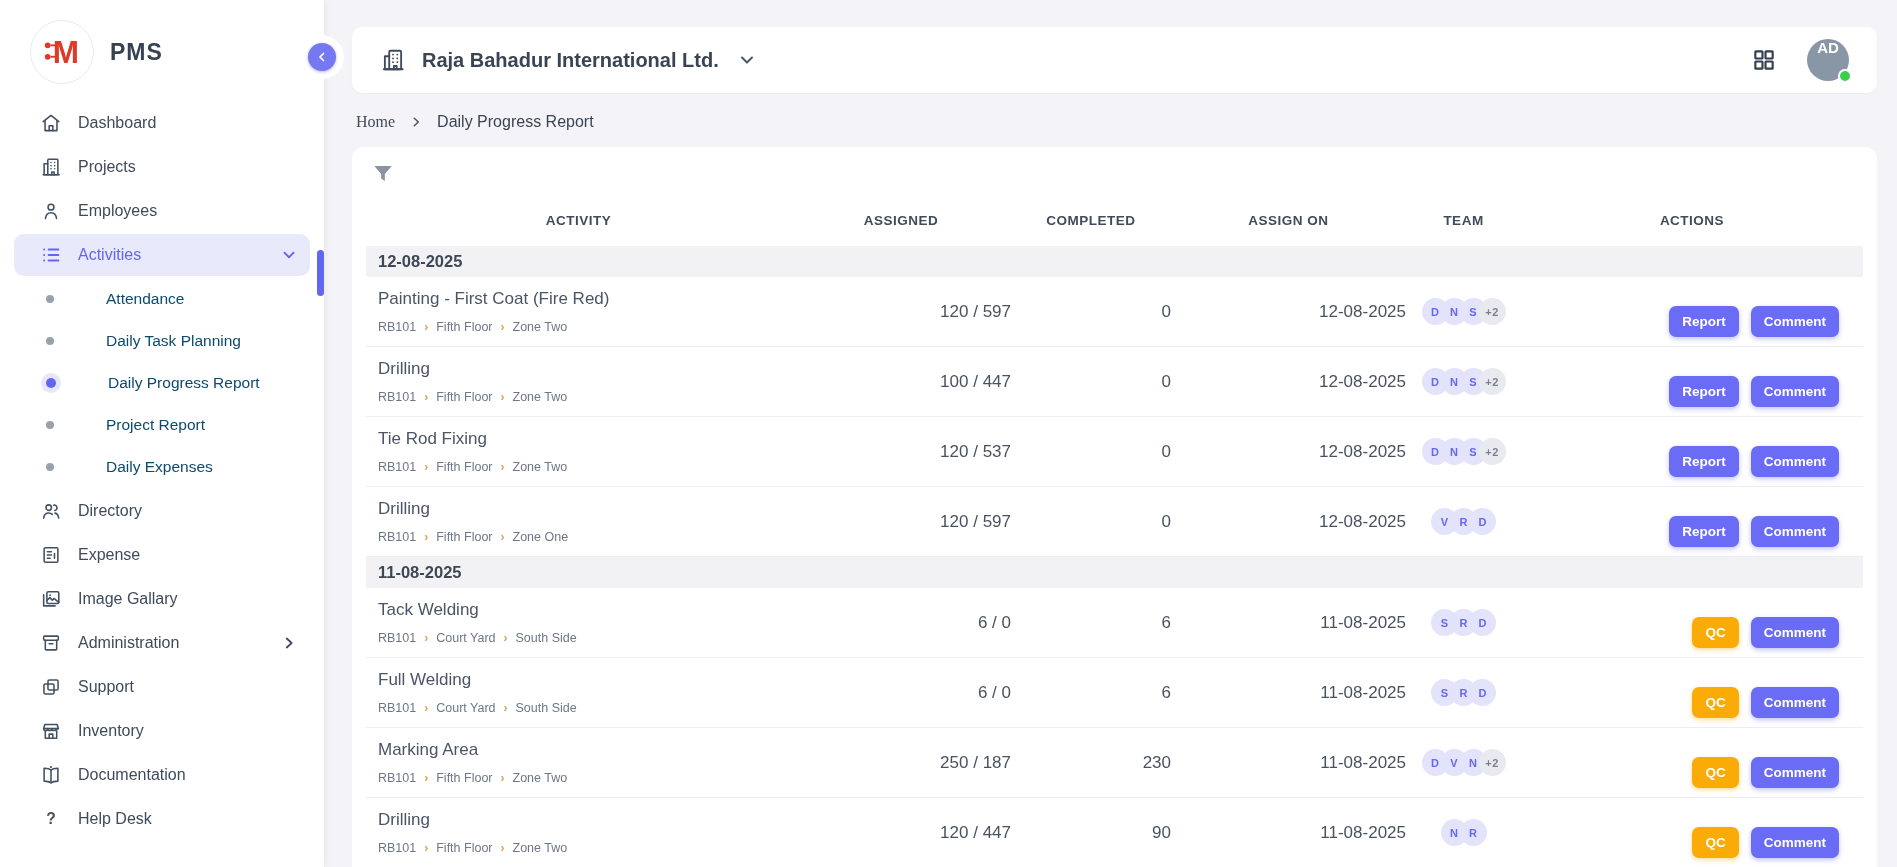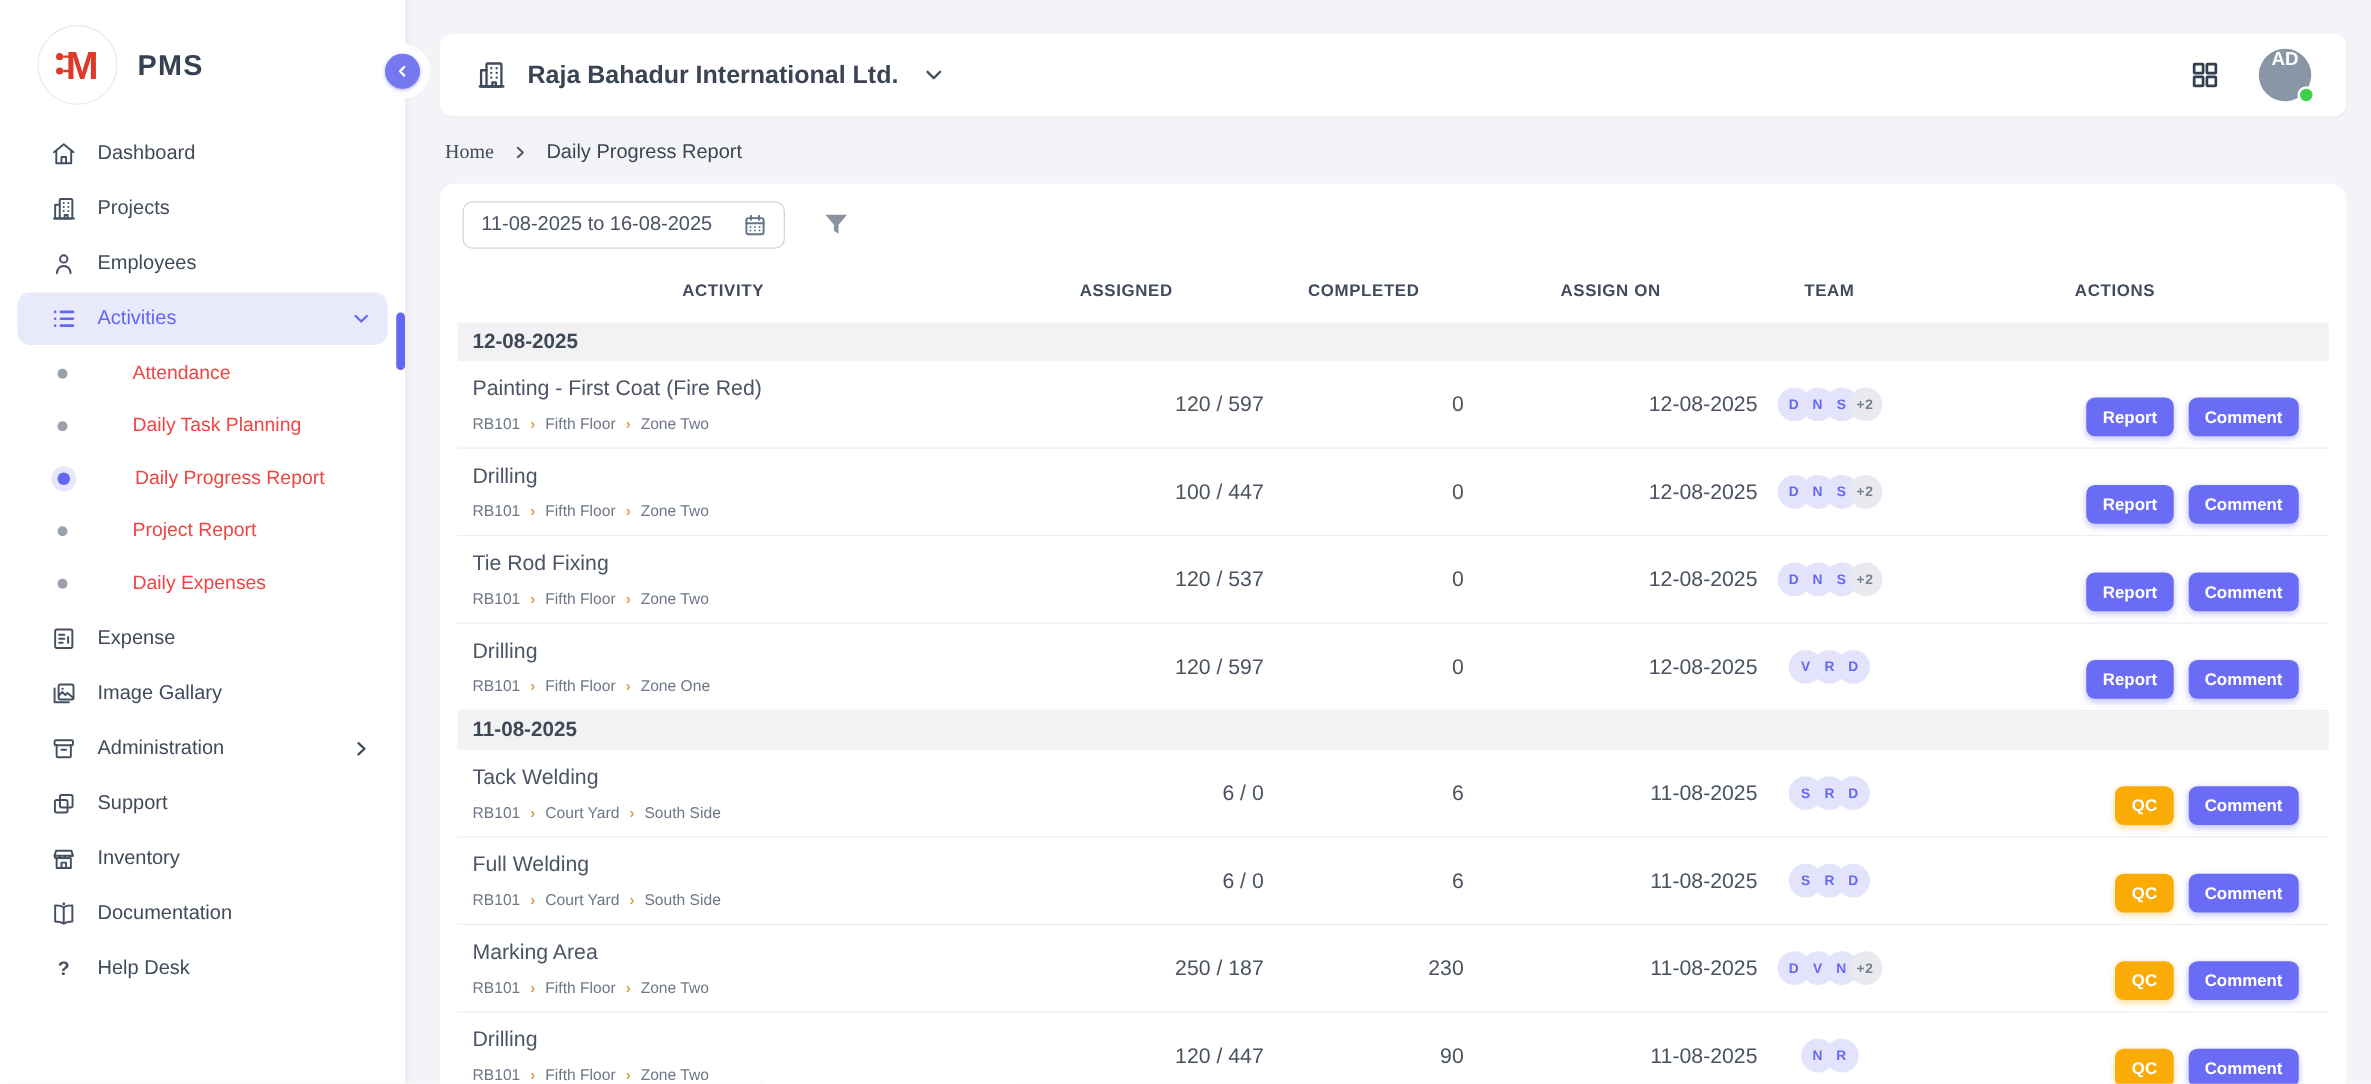--- a/index.html
+++ b/index.html
@@ -33,21 +33,21 @@
   .nav-item .nav-icon { width:22px; height:22px; color:#445061; flex:none; }
   .nav-item .nav-icon svg { width:22px; height:22px; display:block; }
   .nav-item.active { background:#e9e9fc; color:#6366f1; }
   .nav-item.active .nav-icon { color:#6366f1; }
   .nav-label { flex:1; }
   .nav-chevron { width:18px; height:18px; color:inherit; }
   .nav-chevron svg { width:18px; height:18px; display:block; }
 
   .nav-sub {
     display:flex; align-items:center; padding:12px 12px 12px 32px;
-    font-size:15.5px; color:#ef4444; font-weight:500; cursor:pointer;
+    font-size:15.5px; color:#0c4a6e; font-weight:500; cursor:pointer;
   }
   .dot { width:8px; height:8px; border-radius:50%; background:#9aa1ac; flex:none; }
   .dot-active { width:10px; height:10px; background:#6366f1; box-shadow:0 0 0 5px #e6e6fc; }
   .sub-label { margin-left:52px; }
 
   .side-indicator {
     position:absolute; right:0; top:250px; width:7px; height:46px;
     background:#6366f1; border-radius:4px;
   }
   .collapse-wrap {
@@ -220,20 +220,31 @@
           <span class="dot dot-active"></span>
           <span class="sub-label">Daily Progress Report</span>
         </div>
         <div class="nav-sub">
           <span class="dot"></span>
           <span class="sub-label">Project Report</span>
         </div>
         <div class="nav-sub">
           <span class="dot"></span>
           <span class="sub-label">Daily Expenses</span>
+        </div>
+        <div class="nav-item">
+          <span class="nav-icon">
+            <svg viewBox="0 0 24 24" fill="none" stroke="currentColor" stroke-width="1.7" stroke-linecap="round" stroke-linejoin="round">
+              <circle cx="9.5" cy="8.3" r="3"></circle>
+              <path d="M4 19.8c.4-3.7 2.5-5.6 5.5-5.6 1.6 0 2.9.5 3.9 1.5"></path>
+              <path d="M14.8 5.6a3 3 0 1 1 1.4 5.9"></path>
+              <path d="M16.3 14.3c2.4.4 3.7 2.2 4.1 5.4"></path>
+            </svg>
+          </span>
+          <span class="nav-label">Directory</span>
         </div>
         <div class="nav-item">
           <span class="nav-icon">
             <svg viewBox="0 0 24 24" fill="none" stroke="currentColor" stroke-width="1.7" stroke-linecap="round" stroke-linejoin="round">
               <rect x="4.5" y="4" width="15" height="16" rx="1.5"></rect>
               <path d="M8 8.5h4.5M8 12h4.5M8 15.5h3"></path>
               <path d="M15.8 10.5v5"></path>
             </svg>
           </span>
           <span class="nav-label">Expense</span>
@@ -355,30 +366,20 @@
       <span class="crumb-sep">
         <svg viewBox="0 0 24 24" fill="none" stroke="currentColor" stroke-width="2.6" stroke-linecap="round" stroke-linejoin="round">
             <path d="M9 5.5l7 6.5-7 6.5"></path>
           </svg>
       </span>
       <span class="crumb-current">Daily Progress Report</span>
     </div>
 
     <div class="content">
       <div class="filter-row">
-        <div class="date-input">
-          <span>11-08-2025 to 16-08-2025</span>
-          <span class="cal-icon">
-            <svg viewBox="0 0 24 24" fill="none" stroke="currentColor" stroke-width="1.7" stroke-linecap="round" stroke-linejoin="round">
-              <rect x="4.5" y="6" width="15" height="14" rx="2"></rect>
-              <path d="M8.5 4v3.5M15.5 4v3.5M4.5 10.5h15"></path>
-              <path d="M8 13.8h.01M12 13.8h.01M16 13.8h.01M8 16.8h.01M12 16.8h.01M16 16.8h.01"></path>
-            </svg>
-          </span>
-        </div>
         <button class="funnel-btn">
           <svg viewBox="0 0 24 24">
               <path d="M4 4.5h16l-6.3 7.4v6.6l-3.4-2.3v-4.3z" fill="currentColor"></path>
             </svg>
         </button>
       </div>
 
       <div class="thead" id="thead">
           <div class="th">ACTIVITY</div>
           <div class="th">ASSIGNED</div>

